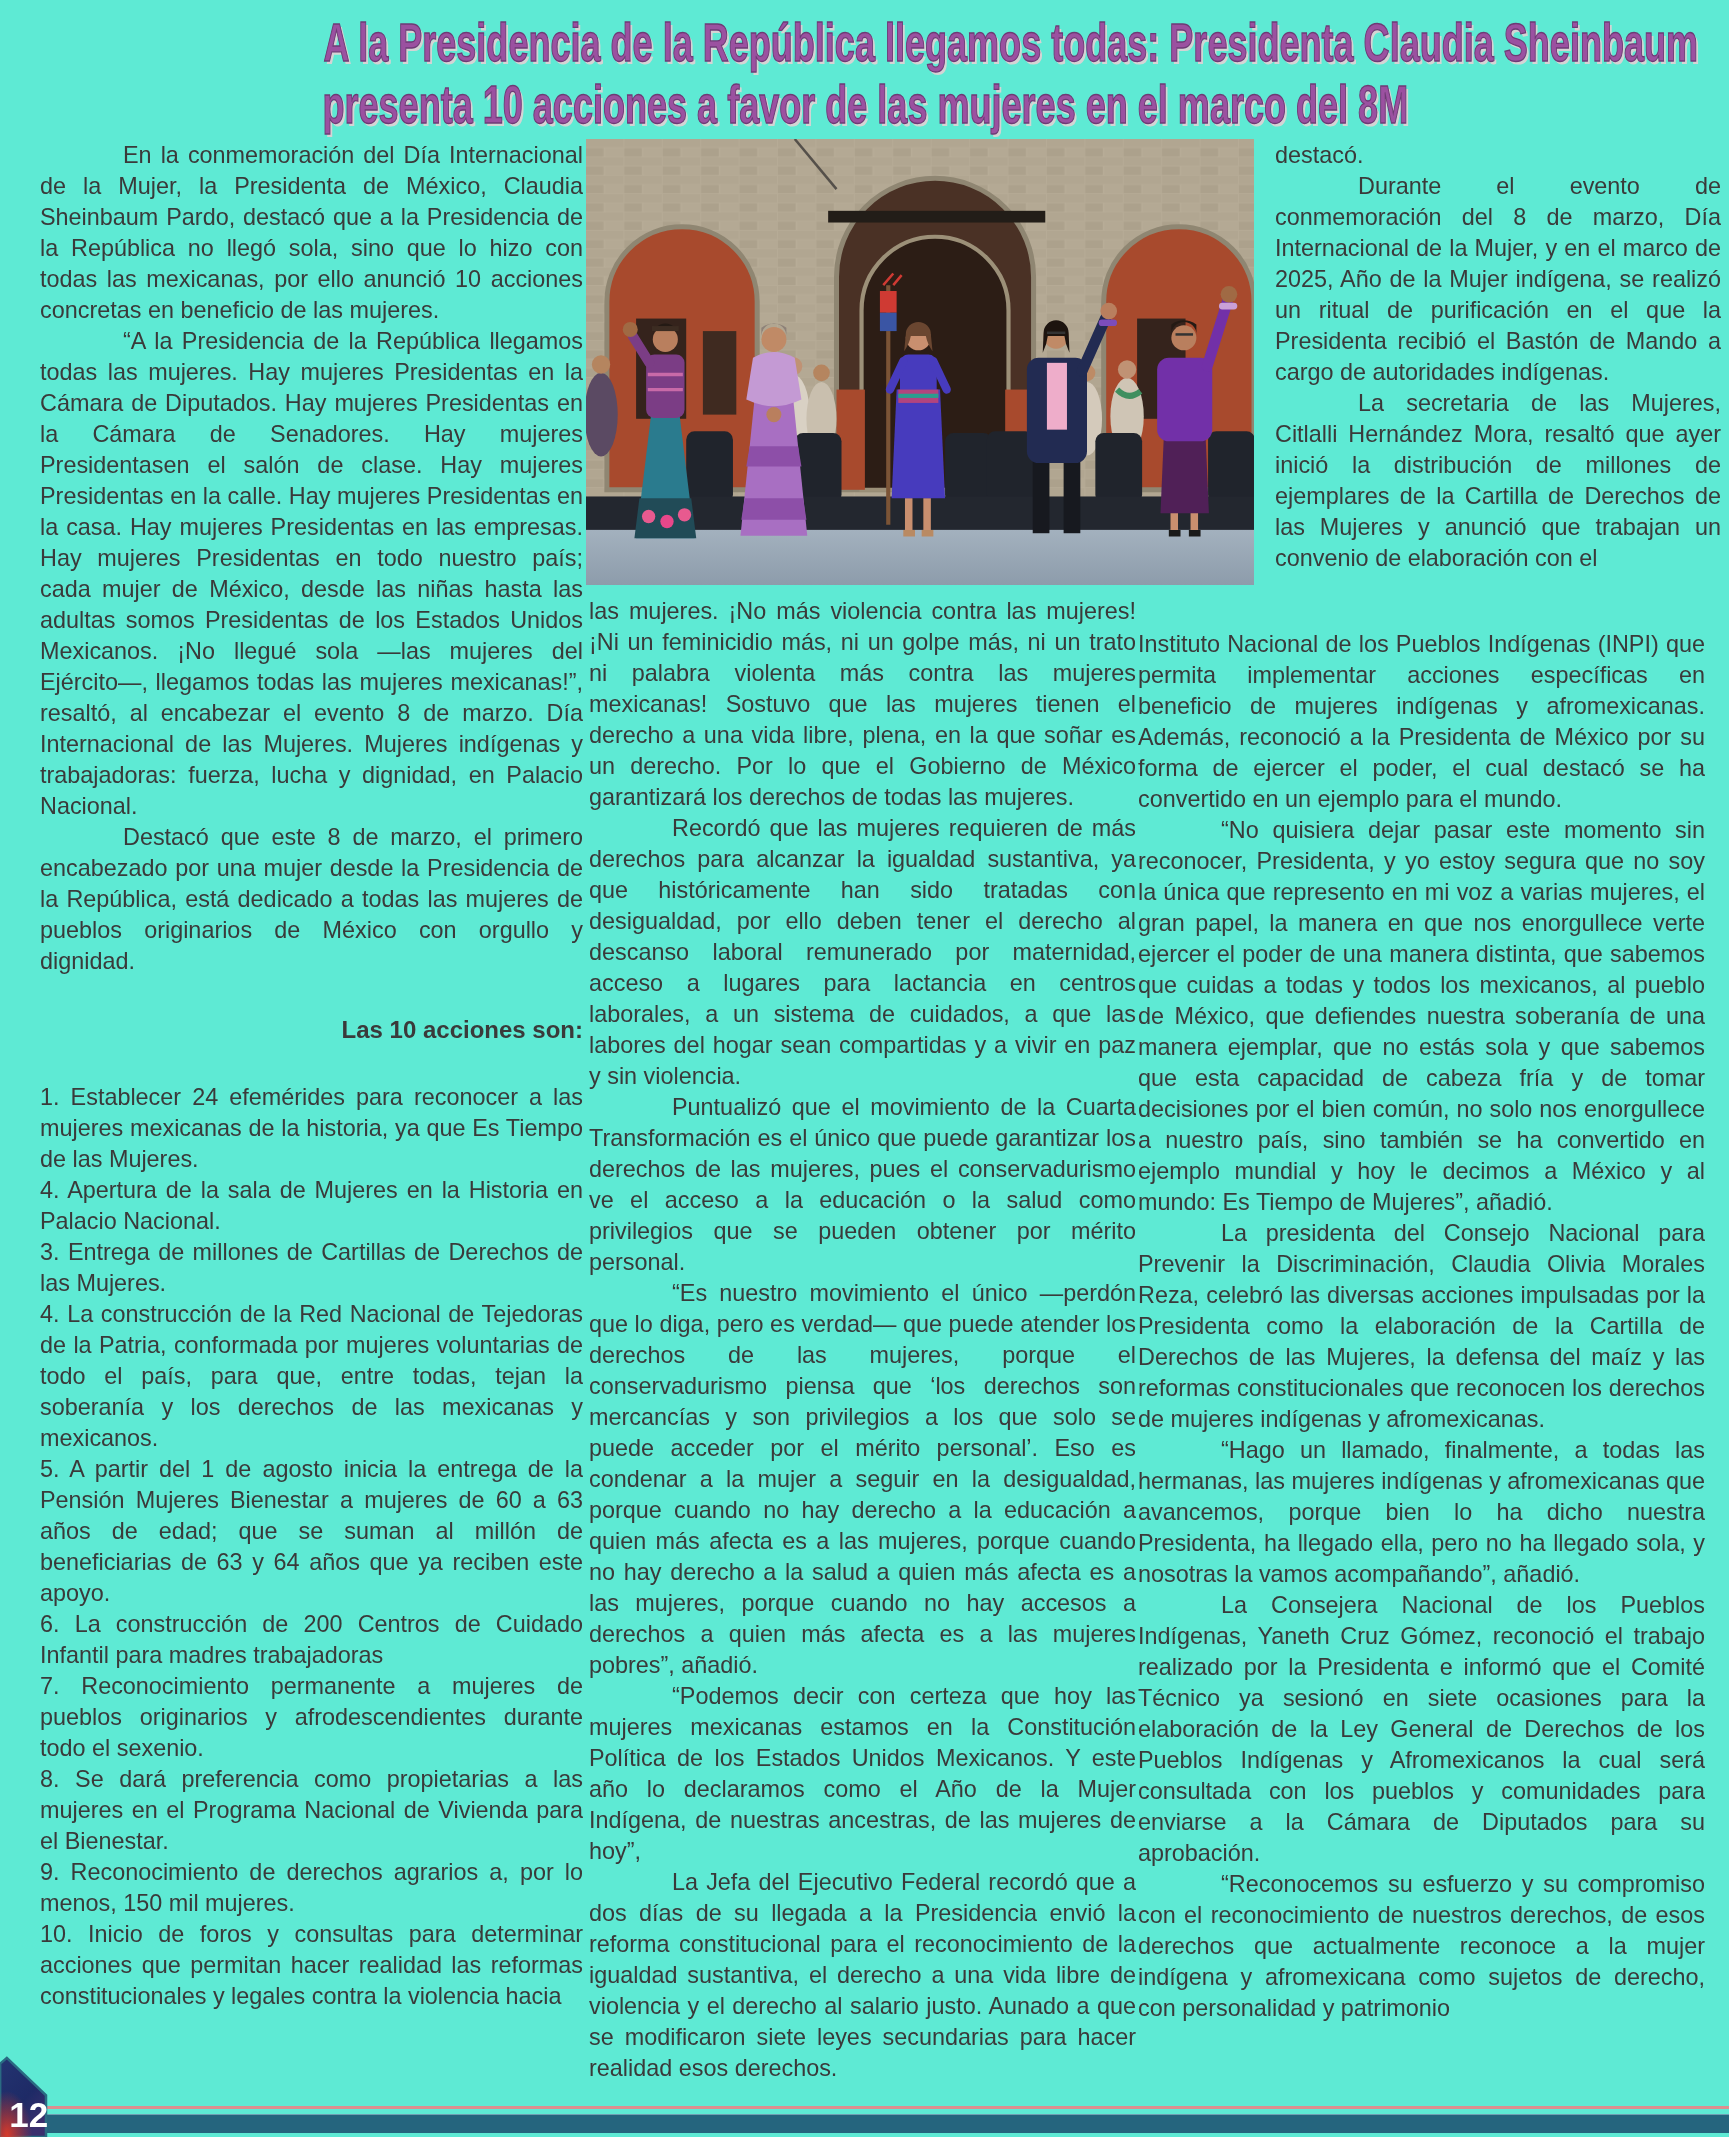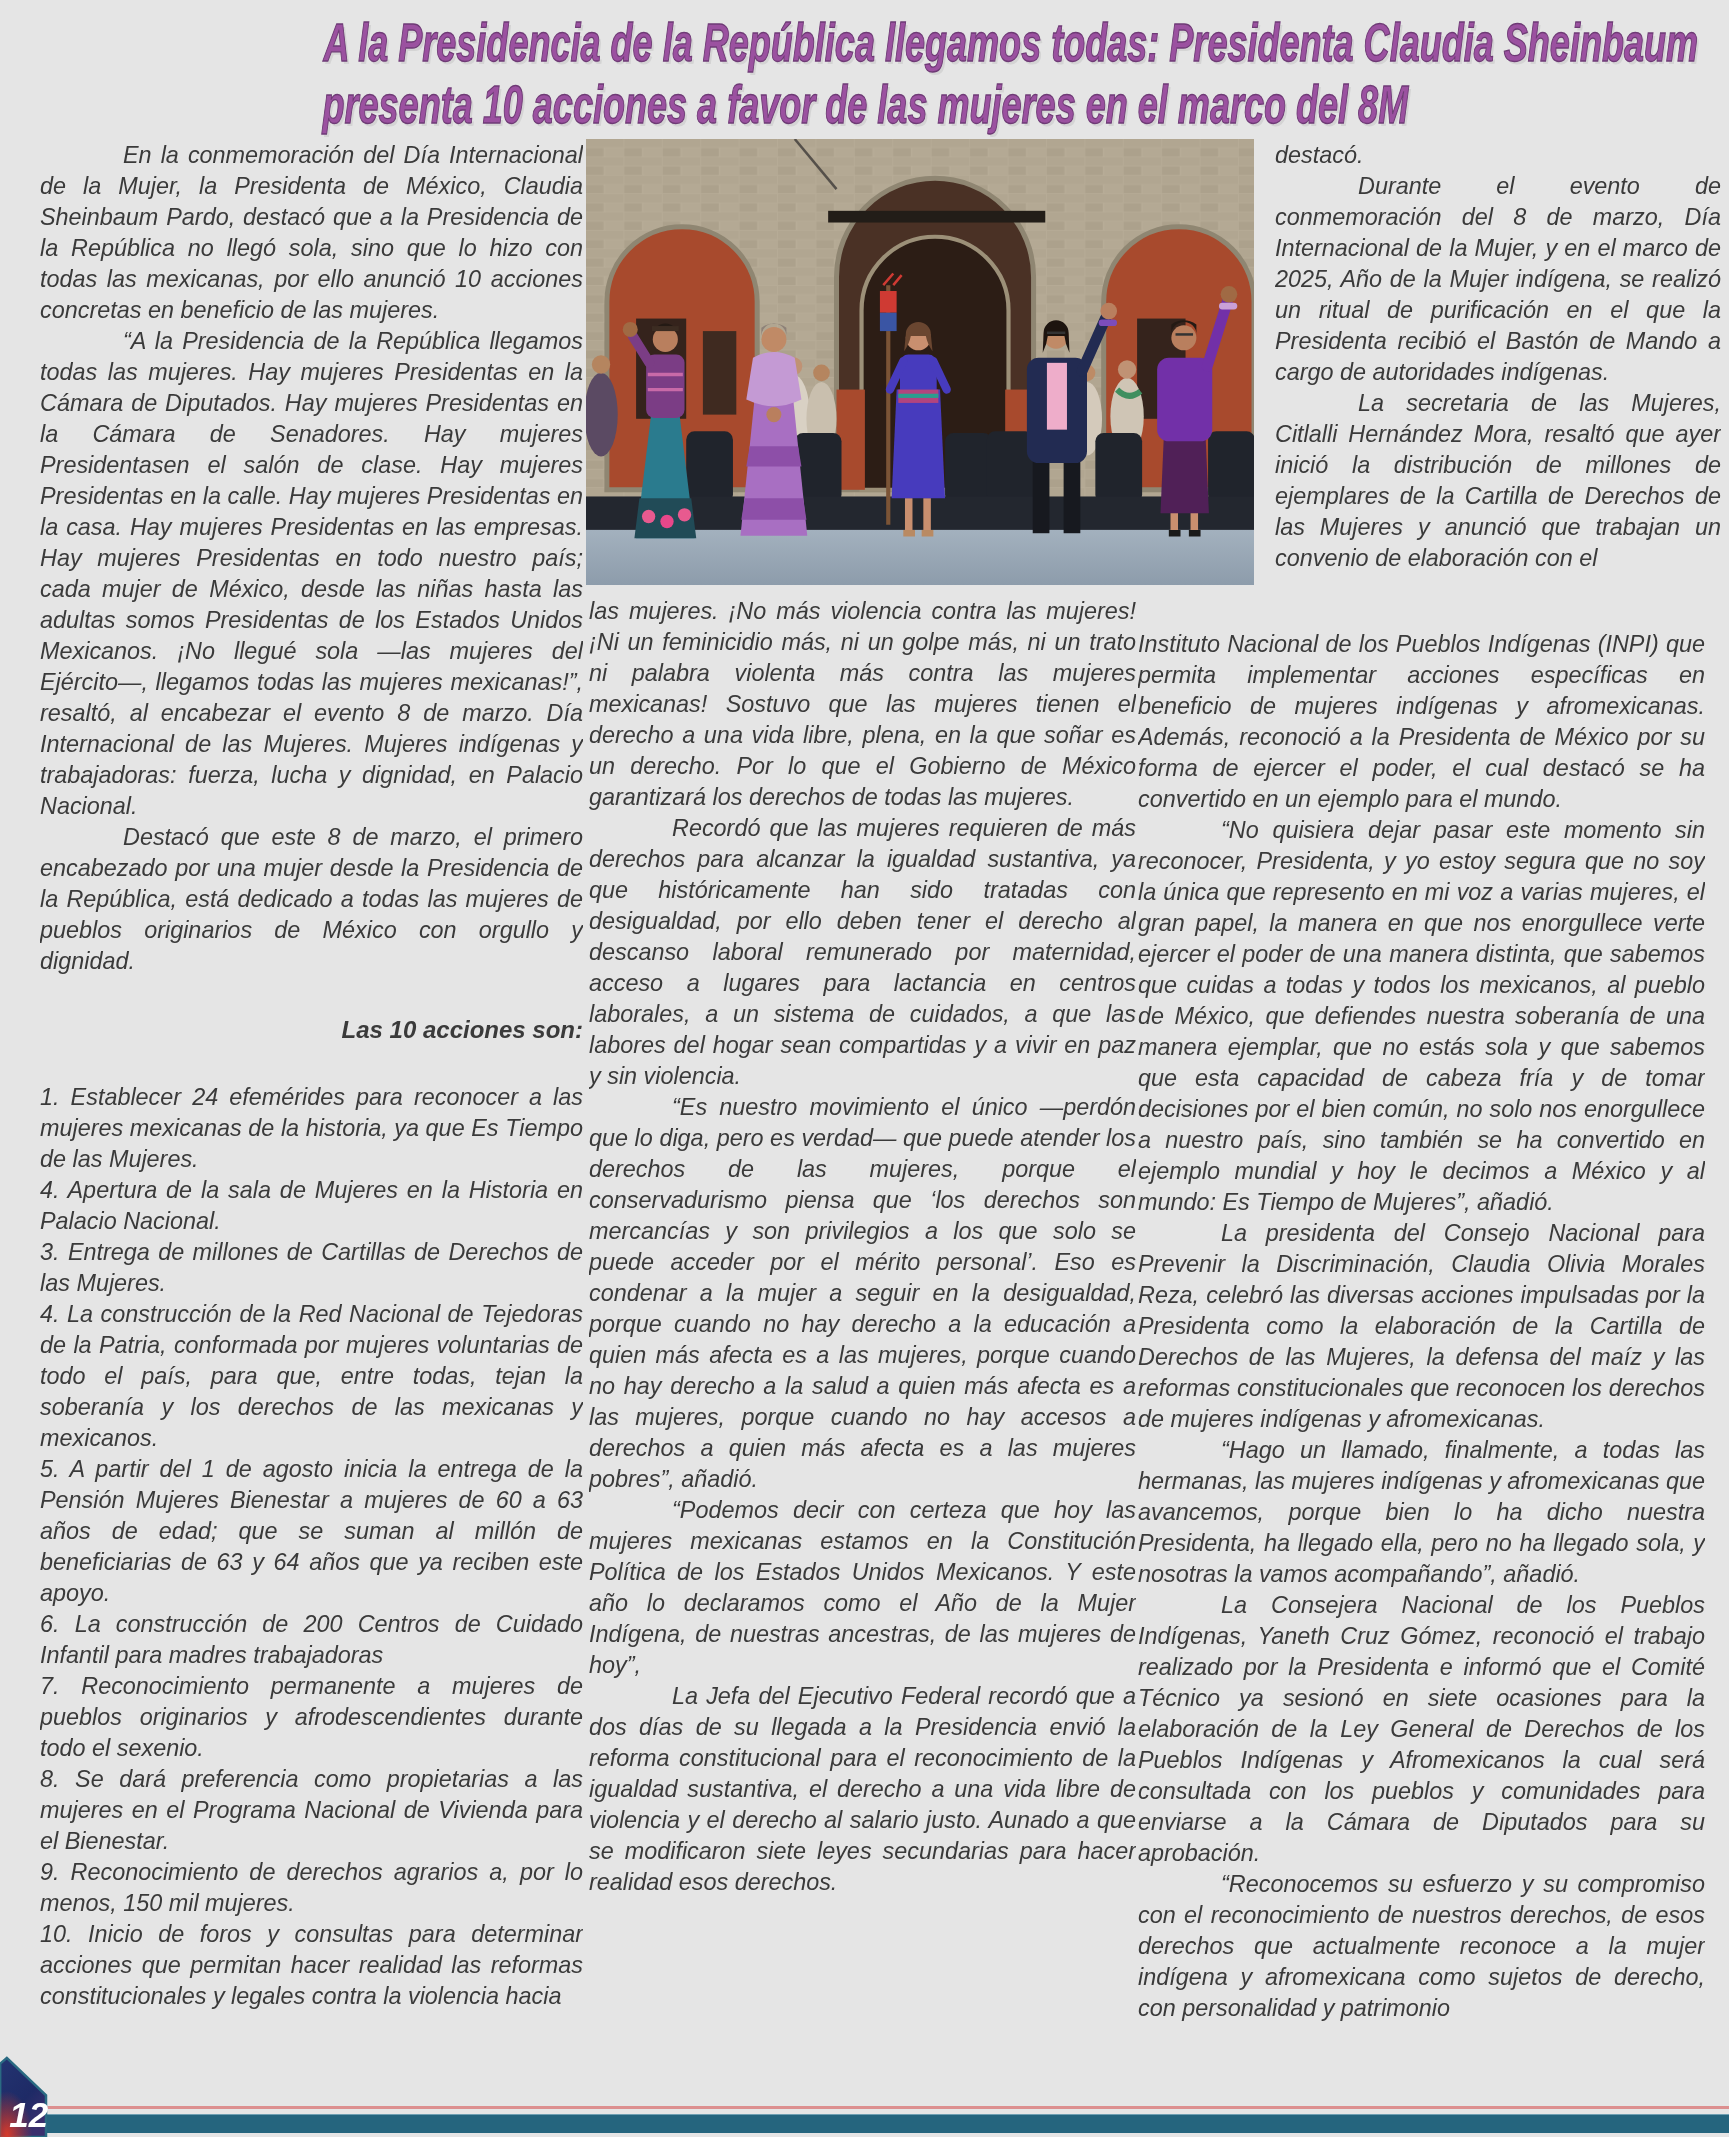--- a/index.html
+++ b/index.html
@@ -1,18 +1,18 @@
 <!DOCTYPE html>
 <html style="--title-purple: #9b51a0; --title-outline: #6e3a75; --title-shadow: #d4d4d4; --body-text: #3a3a3a; --footer-pink: #dc8f8f; --footer-teal: #25657e; --badge-navy: #233471; --badge-red: #d63a2a;font-size:13.4px"><head>
 <meta charset="utf-8">
 <style>
   html,body{margin:0;padding:0;background:#ffffff;}
   .page{
-    position:relative;width:1730px;height:2137px;background:#e5e5e5;overflow:hidden;
-    font-family:"Liberation Sans", sans-serif;color:var(--body-text,#3a3a3a);font-style:italic;
+    position:relative;width:1730px;height:2137px;background:#5eead4;overflow:hidden;
+    font-family:"Liberation Sans", sans-serif;color:var(--body-text,#3a3a3a);
   }
   
   .headline{position:absolute;top:11.7px;left:0;width:1730px;text-align:center;}
   .headline .tline{
     display:block;height:62px;line-height:62px;
   }
   .headline .tline > span{
     display:inline-block;white-space:nowrap;font-size:53px;font-weight:bold;
     color:var(--title-purple,#9b51a0);
     transform:scaleX(0.68);transform-origin:center;
@@ -198,20 +198,21 @@
         <circle cx="716" cy="238" r="15" fill="#b97f5e"></circle>
         <path d="M701 234 a15 15 0 0 1 30 0 l0 -12 q-15 -10 -30 0 Z" fill="#241a14"></path>
         <line x1="706" y1="234" x2="727" y2="234" stroke="#333" stroke-width="3"></line>
       </g>
     </svg>
   </div>
 
   <div class="col col2">
       <p class="">las mujeres. ¡No más violencia contra las mujeres! ¡Ni un feminicidio más, ni un golpe más, ni un trato ni palabra violenta más contra las mujeres mexicanas! Sostuvo que las mujeres tienen el derecho a una vida libre, plena, en la que soñar es un derecho. Por lo que el Gobierno de México garantizará los derechos de todas las mujeres.</p>
       <p class="indent">Recordó que las mujeres requieren de más derechos para alcanzar la igualdad sustantiva, ya que históricamente han sido tratadas con desigualdad, por ello deben tener el derecho al descanso laboral remunerado por maternidad, acceso a lugares para lactancia en centros laborales, a un sistema de cuidados, a que las labores del hogar sean compartidas y a vivir en paz y sin violencia.</p>
+      <p class="indent">Puntualizó que el movimiento de la Cuarta Transformación es el único que puede garantizar los derechos de las mujeres, pues el conservadurismo ve el acceso a la educación o la salud como privilegios que se pueden obtener por mérito personal.</p>
       <p class="indent">“Es nuestro movimiento el único —perdón que lo diga, pero es verdad— que puede atender los derechos de las mujeres, porque el conservadurismo piensa que ‘los derechos son mercancías y son privilegios a los que solo se puede acceder por el mérito personal’. Eso es condenar a la mujer a seguir en la desigualdad, porque cuando no hay derecho a la educación a quien más afecta es a las mujeres, porque cuando no hay derecho a la salud a quien más afecta es a las mujeres, porque cuando no hay accesos a derechos a quien más afecta es a las mujeres pobres”, añadió.</p>
       <p class="indent">“Podemos decir con certeza que hoy las mujeres mexicanas estamos en la Constitución Política de los Estados Unidos Mexicanos. Y este año lo declaramos como el Año de la Mujer Indígena, de nuestras ancestras, de las mujeres de hoy”,</p>
       <p class="indent">La Jefa del Ejecutivo Federal recordó que a dos días de su llegada a la Presidencia envió la reforma constitucional para el reconocimiento de la igualdad sustantiva, el derecho a una vida libre de violencia y el derecho al salario justo. Aunado a que se modificaron siete leyes secundarias para hacer realidad esos derechos.</p>
     </div>
 
   <div class="col col3a">
       <p class="">destacó.</p>
       <p class="indent">Durante el evento de conmemoración del 8 de marzo, Día Internacional de la Mujer, y en el marco de 2025, Año de la Mujer indígena, se realizó un ritual de purificación en el que la Presidenta recibió el Bastón de Mando a cargo de autoridades indígenas.</p>
       <p class="indent">La secretaria de las Mujeres, Citlalli Hernández Mora, resaltó que ayer inició la distribución de millones de ejemplares de la Cartilla de Derechos de las Mujeres y anunció que trabajan un convenio de elaboración con el</p>
     </div>

